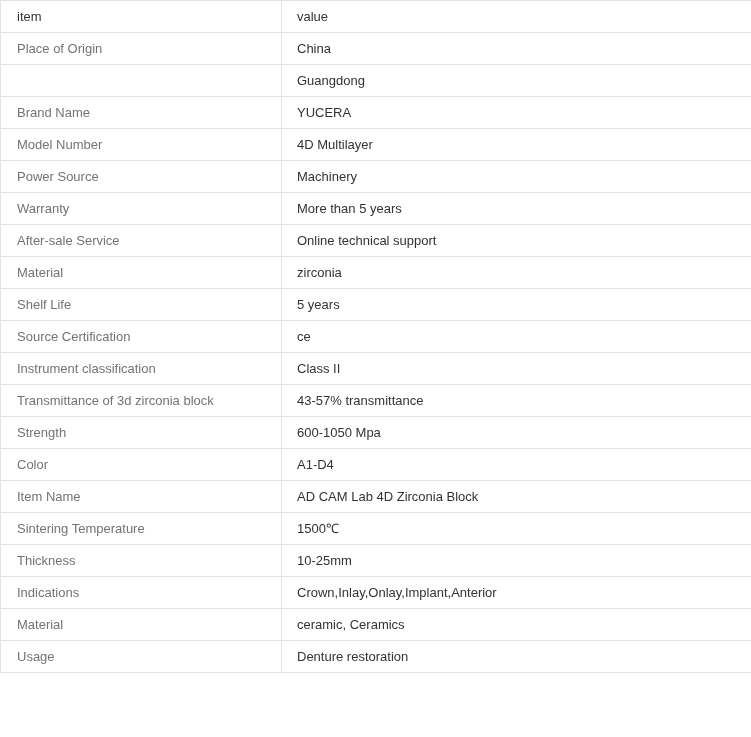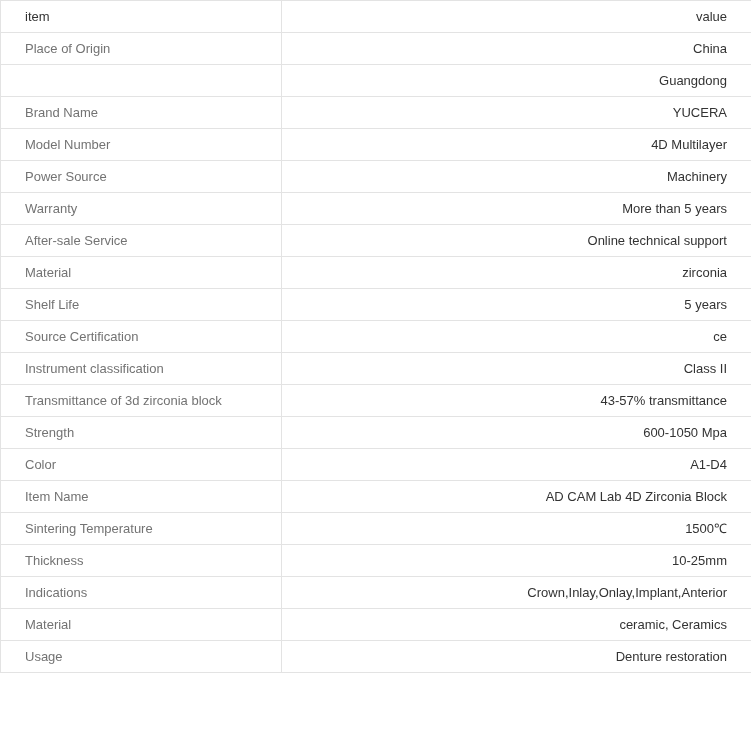--- a/index.html
+++ b/index.html
@@ -19,36 +19,35 @@
     border-collapse: collapse;
     table-layout: fixed;
   }
   .spec-table col.col-item { width: 281px; }
   .spec-table col.col-value { width: 470px; }
   .spec-table tr {
     height: 32px;
   }
   .spec-table td {
     border: 1px solid #e3e3e3;
-    padding: 0 24px;
+    padding: 0 16px;
     font-size: 13px;
     line-height: 30px;
     color: #333333;
     vertical-align: middle;
     overflow: hidden;
     white-space: nowrap;
     text-overflow: ellipsis;
   }
   .spec-table td.cell-item {
     color: #737373;
   }
   .spec-table td.cell-value {
     color: #333333;
     padding-left: 15px;
-    text-align: right;
   }
   .spec-table tr.header-row td {
     color: #333333;
   }
 </style>
 </head>
 <body>
 
 <table class="spec-table">
   <colgroup>

